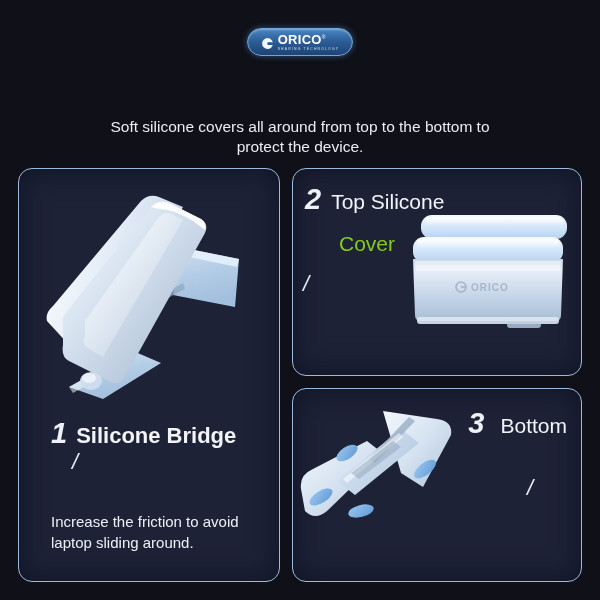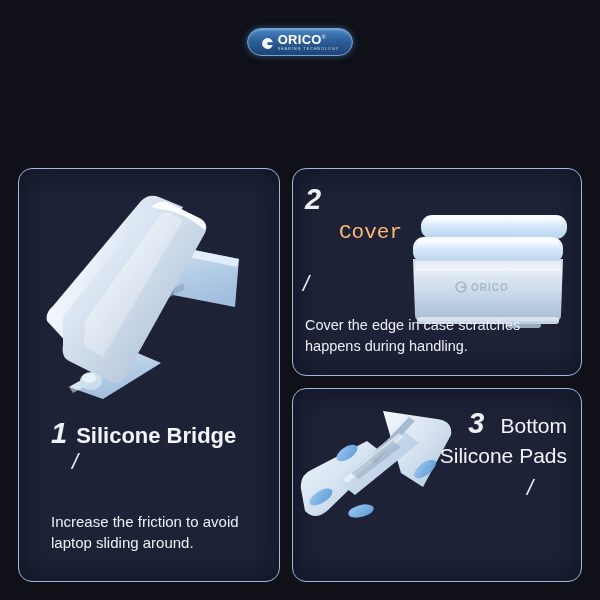--- a/index.html
+++ b/index.html
@@ -154,25 +154,24 @@
     width: 200px;
   }
   .p2-line1 {
     display: flex;
     align-items: baseline;
     gap: 10px;
   }
   .p2-head .step-num { font-size: 29px; }
   .p2-head .step-label { font-size: 21px; }
   .p2-line2 {
-    margin-top: 5px;
+    margin-top: 16px;
     padding-left: 34px;
     font-size: 21px;
-    color: #fdba74;
-    font-family: Liberation Mono, monospace;
+    color: #84cc16;
   }
   .p2-slash { position: absolute; left: 10px; top: 104px; }
   .p2-desc {
     position: absolute;
     left: 12px;
     right: 8px;
     top: 146px;
     font-size: 14.5px;
     line-height: 21px;
     color: #eceff6;
@@ -225,20 +224,21 @@
       </svg>
     </span>
     <span class="logo-text-block">
       <span class="logo-name">
         <span>ORICO</span><span class="logo-reg">®</span>
       </span>
       <span class="logo-tag">SHARING TECHNOLOGY</span>
     </span>
   </div>
 
+  <p class="subtitle">Soft silicone covers all around from top to the bottom to protect the device.</p>
 
   <section class="panel" id="panel-1">
     <div class="panel-inner">
 
       <div class="art" id="art-bridge">
         <svg viewBox="0 0 240 240" width="240" height="240" aria-hidden="true">
           <defs>
             <linearGradient id="brFace" x1="0" y1="0" x2="1" y2="1">
               <stop offset="0" stop-color="#f4f8fd"></stop>
               <stop offset="0.35" stop-color="#dbe6f2"></stop>
@@ -332,27 +332,27 @@
           </g>
 
           <rect x="14" y="106" width="142" height="7" rx="3" fill="#dbe7f4" opacity="0.9"></rect>
           <rect x="104" y="111" width="34" height="6" rx="3" fill="#b9cde3" opacity="0.8"></rect>
         </svg>
       </div>
 
       <div class="p2-head">
         <div class="p2-line1">
           <span class="step-num">2</span>
+          <span class="step-label">Top Silicone</span>
         </div>
         <div class="p2-line2">Cover</div>
       </div>
 
       <div class="slash p2-slash">/</div>
 
-      <p class="p2-desc">Cover the edge in case scratches happens during handling.</p>
     </div>
   </section>
 
   <section class="panel" id="panel-3">
     <div class="panel-inner">
 
       <div class="art" id="art-pads">
         <svg viewBox="0 0 166 130" width="166" height="130" aria-hidden="true">
           <defs>
             <linearGradient id="bpShell" x1="0" y1="0" x2="1" y2="1">
@@ -387,21 +387,20 @@
 
           <path d="M54 80 L96 48 L104 54 L62 86 Z" fill="#8fa3ba" opacity="0.5"></path>
         </svg>
       </div>
 
       <div class="p3-head">
         <div class="p3-line1">
           <span class="step-num">3</span>
           <span class="step-label">Bottom</span>
         </div>
-        <div class="p3-line2">Silicone Pads</div>
       </div>
 
       <div class="slash p3-slash">/</div>
 
     </div>
   </section>
 
 </div>
 
 </body></html>

